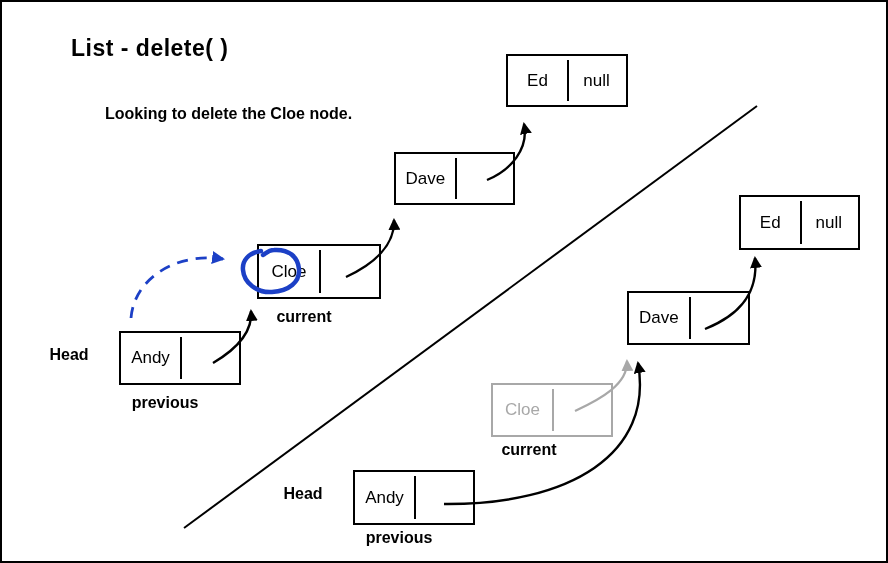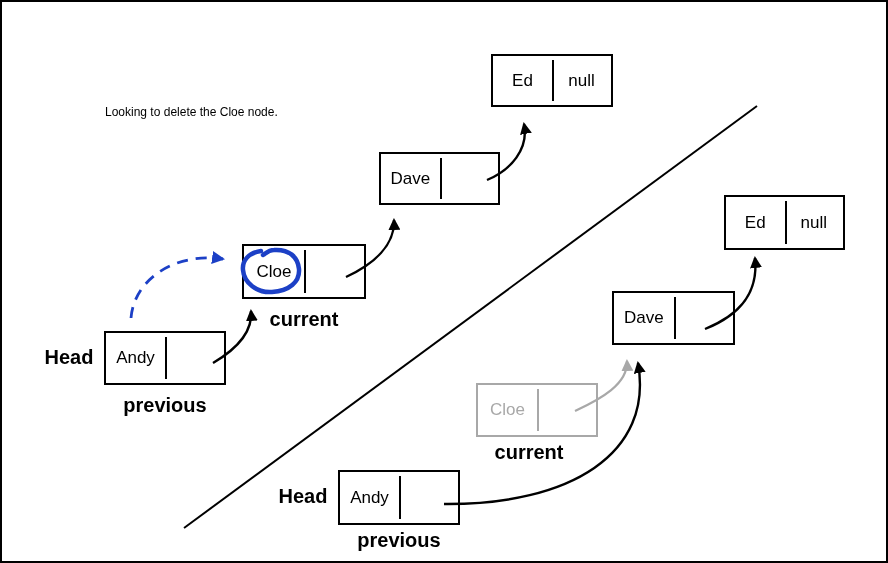--- a/index.html
+++ b/index.html
@@ -11,50 +11,51 @@
     font-family:"Liberation Sans", sans-serif;
     color:var(--ink,#000);
     overflow:hidden;
   }
   .title{
     position:absolute;left:69px;top:33px;
     font-size:23px;font-weight:700;letter-spacing:.5px;
   }
   .subtitle{
     position:absolute;left:103px;top:103px;
-    font-size:12px;font-weight:400;
+    font-size:16px;font-weight:700;
   }
   .node{
     position:absolute;display:flex;
     border:2px solid var(--ink,#000);
-    background:#fff;box-sizing:border-box;
+    background:#fff;box-sizing:border-box;margin-left:15px;
   }
   .node .cell{
     flex:1;display:flex;align-items:center;justify-content:center;
     font-size:17px;font-weight:400;color:var(--ink,#000);
   }
   .node .divider{
     position:absolute;left:50%;top:4px;bottom:4px;width:2px;
     background:var(--ink,#000);
   }
   .node.muted{border-color:var(--muted-gray,#a8a8a8);}
   .node.muted .cell{color:var(--muted-gray,#a8a8a8);}
   .node.muted .divider{background:var(--muted-gray,#a8a8a8);}
   .lbl{
-    position:absolute;font-size:20px;font-weight:700;color:var(--ink,#000);
+    position:absolute;font-size:16px;font-weight:700;color:var(--ink,#000);
   }
   .lbl.center{text-align:center;}
   .lbl.right{text-align:center;}
   svg.overlay{position:absolute;left:0;top:0;pointer-events:none;}
 </style>
 </head>
 <body>
 
 <div id="canvas">
 
+  <div class="title">List - delete( )</div>
   <div class="subtitle">Looking to delete the Cloe node.</div>
 
   <div class="node" style="left:489px;top:52px;width:122px;height:53px">
     <div class="cell">Ed</div>
     <div class="divider"></div>
     <div class="cell">null</div>
   </div>
 
   <div class="node" style="left:377px;top:150px;width:121px;height:53px">
     <div class="cell">Dave</div>

